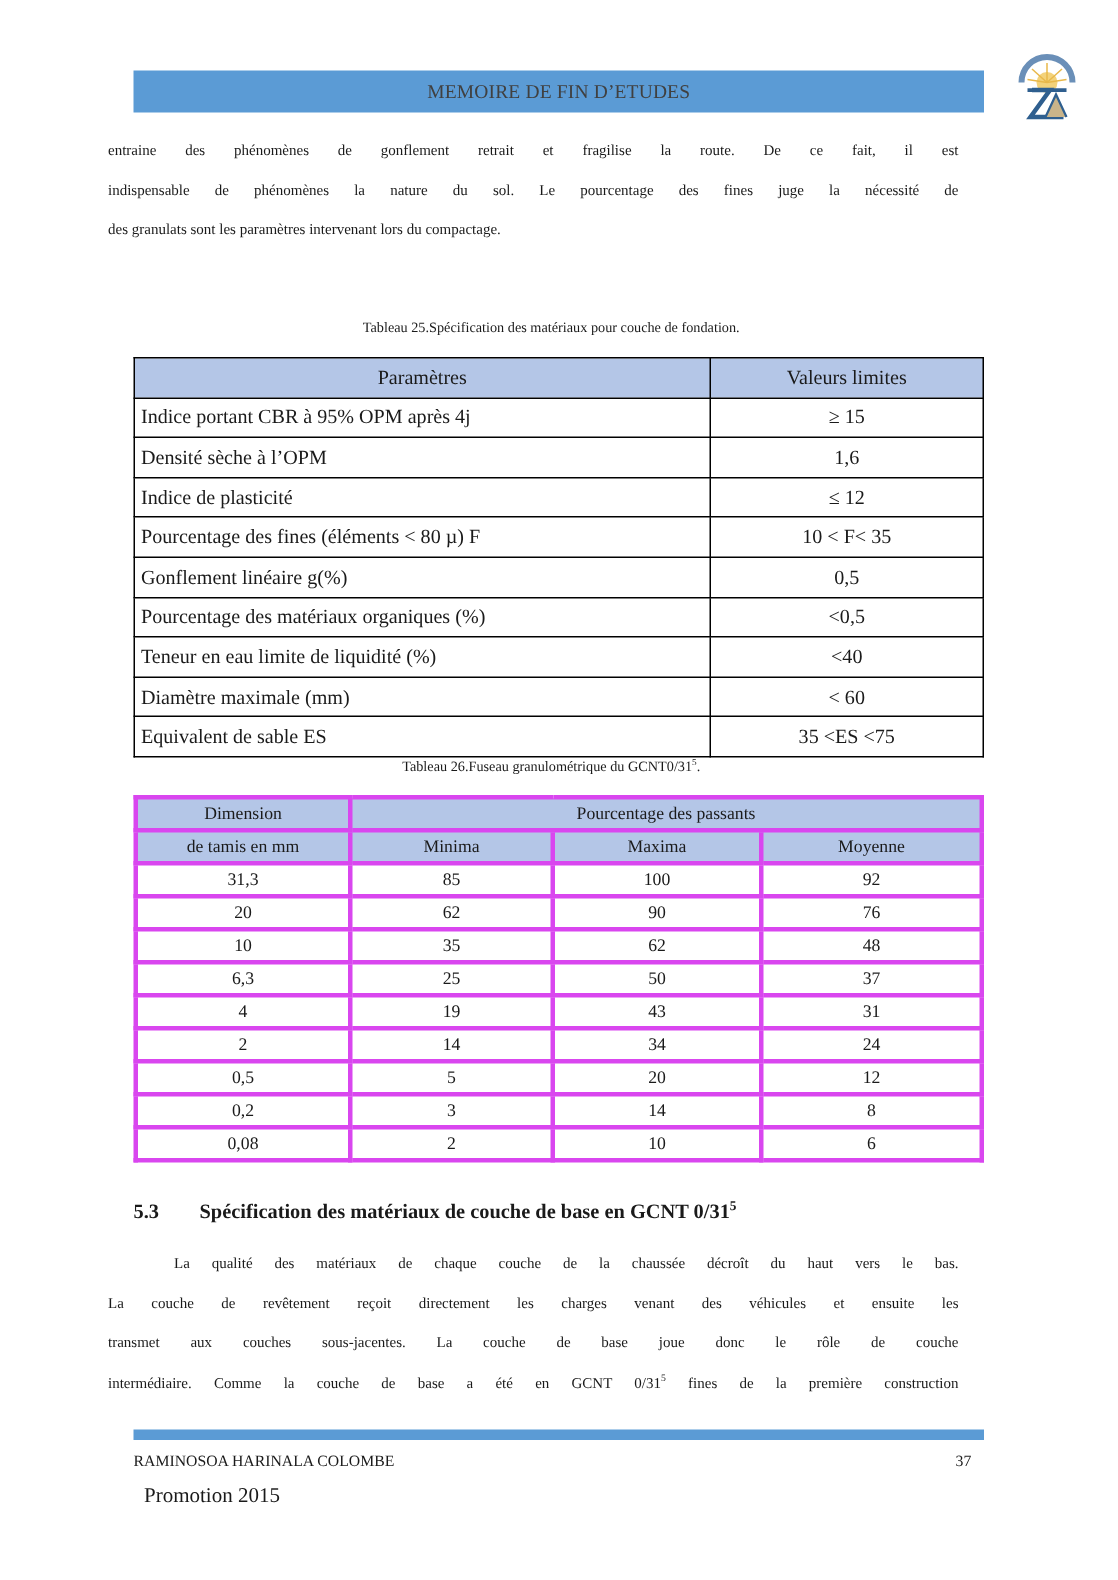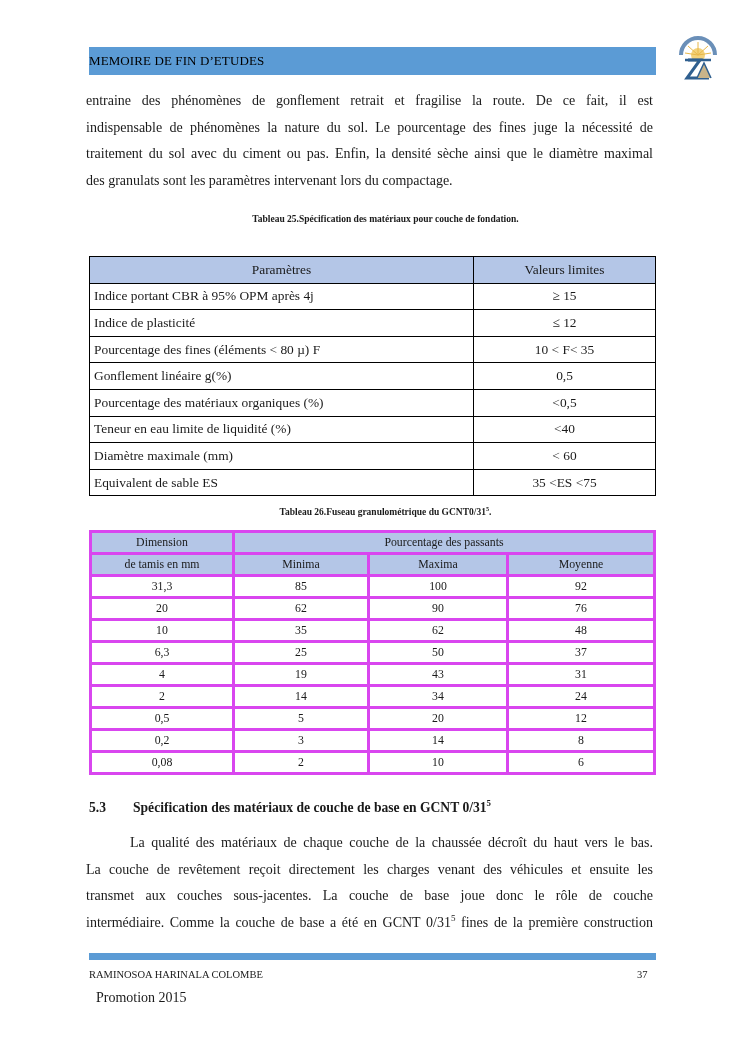--- a/index.html
+++ b/index.html
@@ -1,26 +1,26 @@
 <!DOCTYPE html>
 <html><head>
 <meta charset="utf-8">
 <style>
   html, body { margin:0; padding:0; background:#ffffff; }
   body { width:745px; height:1053px; position:relative; overflow:hidden;
          font-family:"Liberation Serif", serif; color:#1a1a1a; }
   .header-bar { position:absolute; left:89px; top:47px; width:567px; height:28px;
-                background:#5b9bd5; color:#000000; font-size:13px; text-align:left;
+                background:#5b9bd5; color:#404040; font-size:13px; text-align:center;
                 line-height:28px; letter-spacing:0.1px; }
   .logo { position:absolute; left:673px; top:33px; width:50px; height:50px; }
-  .para { position:absolute; left:86px; width:567px; font-size:14px; line-height:26.5px;
+  .para { position:absolute; left:72px; width:567px; font-size:10px; line-height:26.5px;
           text-align:justify; }
   .para .line { display:block; text-align:justify; text-align-last:justify; white-space:nowrap; }
   .para .line.last { text-align-last:left; }
-  .caption { position:absolute; left:102px; width:567px; text-align:center; font-weight:bold;
+  .caption { position:absolute; left:84px; width:567px; text-align:center; font-weight:normal;
              font-size:9.5px; }
   table { border-collapse:collapse; position:absolute; left:89px; width:567px; }
   .t25 td, .t25 th { border:1px solid #000; font-size:13.4px; height:25.6px; padding:0 4px; }
   .t25 th { background:#b4c6e7; font-weight:normal; }
   .t25 td.val { text-align:center; }
   .t26 td, .t26 th { border:3px solid #d946ef; font-size:11.8px; height:19px; padding:0 4px;
                      text-align:center; }
   .t26 th { background:#b4c6e7; font-weight:normal; }
   .section { position:absolute; left:89px; top:800px; font-weight:bold; font-size:13.6px; }
   .section .num { display:inline-block; width:44px; }
@@ -48,37 +48,40 @@
     <line x1="25" y1="22" x2="38" y2="20"></line>
   </g>
   <path d="M12 27 H38" stroke="#2f5f8f" stroke-width="2.5"></path>
   <path d="M15 27 L27 27 L14 45 L36 45" fill="none" stroke="#2f5f8f" stroke-width="3"></path>
   <path d="M24 45 L31 30 L38 45" fill="#c9b48a" stroke="#2f5f8f" stroke-width="1.5"></path>
 </svg>
 
 <div class="para" style="top:88px;">
   <span class="line">entraine des phénomènes de gonflement retrait et fragilise la route. De ce fait, il est</span>
   <span class="line">indispensable de phénomènes la nature du sol. Le pourcentage des fines juge la nécessité de</span>
-  <span class="line">traitement du sol avec du ciment ou pas. Enfin, la densité sèche ainsi que le diamètre maximal</span>
   <span class="line last">des granulats sont les paramètres intervenant lors du compactage.</span>
 </div>
 
 <div class="caption" style="top:214px;">Tableau 25.Spécification des matériaux pour couche de fondation.</div>
 
-<table class="t25" style="top:256px;padding-left:44px;">
+<table class="t25" style="top:238px;padding-left:44px;">
   <thead>
     <tr>
       <th style="width:375px;">Paramètres</th>
       <th>Valeurs limites</th>
     </tr>
   </thead>
   <tbody id="t25-body">
       <tr>
         <td>Indice portant CBR à 95% OPM après 4j</td>
         <td class="val">≥ 15</td>
+      </tr>
+      <tr>
+        <td>Densité sèche à l’OPM</td>
+        <td class="val">1,6</td>
       </tr>
       <tr>
         <td>Indice de plasticité</td>
         <td class="val">≤ 12</td>
       </tr>
       <tr>
         <td>Pourcentage des fines (éléments &lt; 80 µ) F</td>
         <td class="val">10 &lt; F&lt; 35</td>
       </tr>
       <tr>

